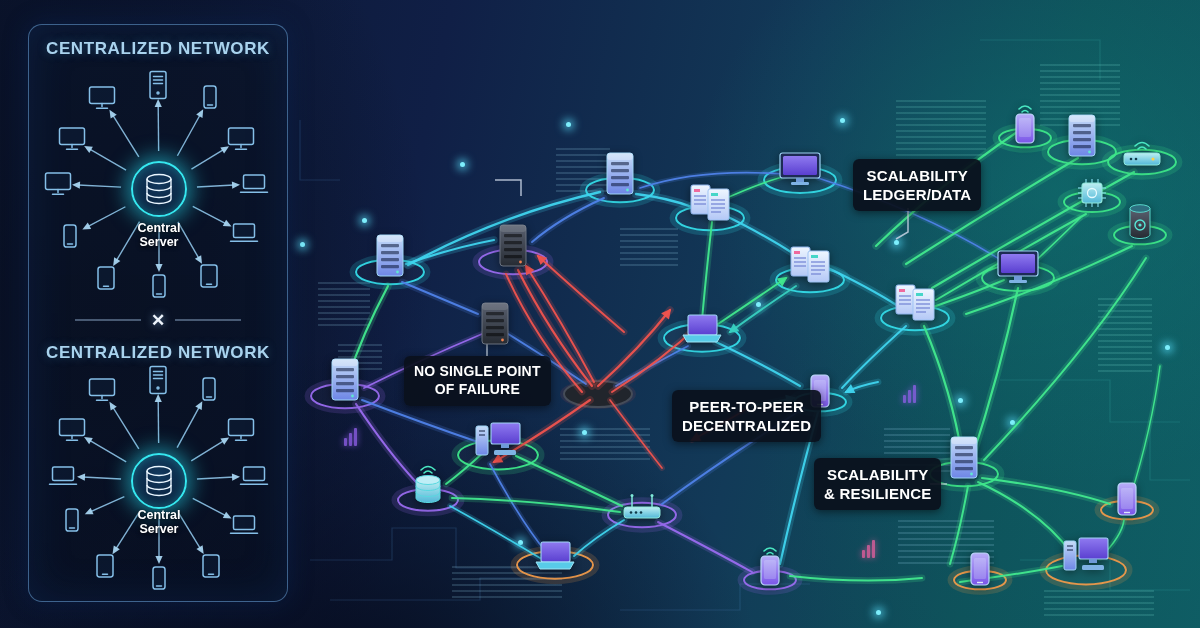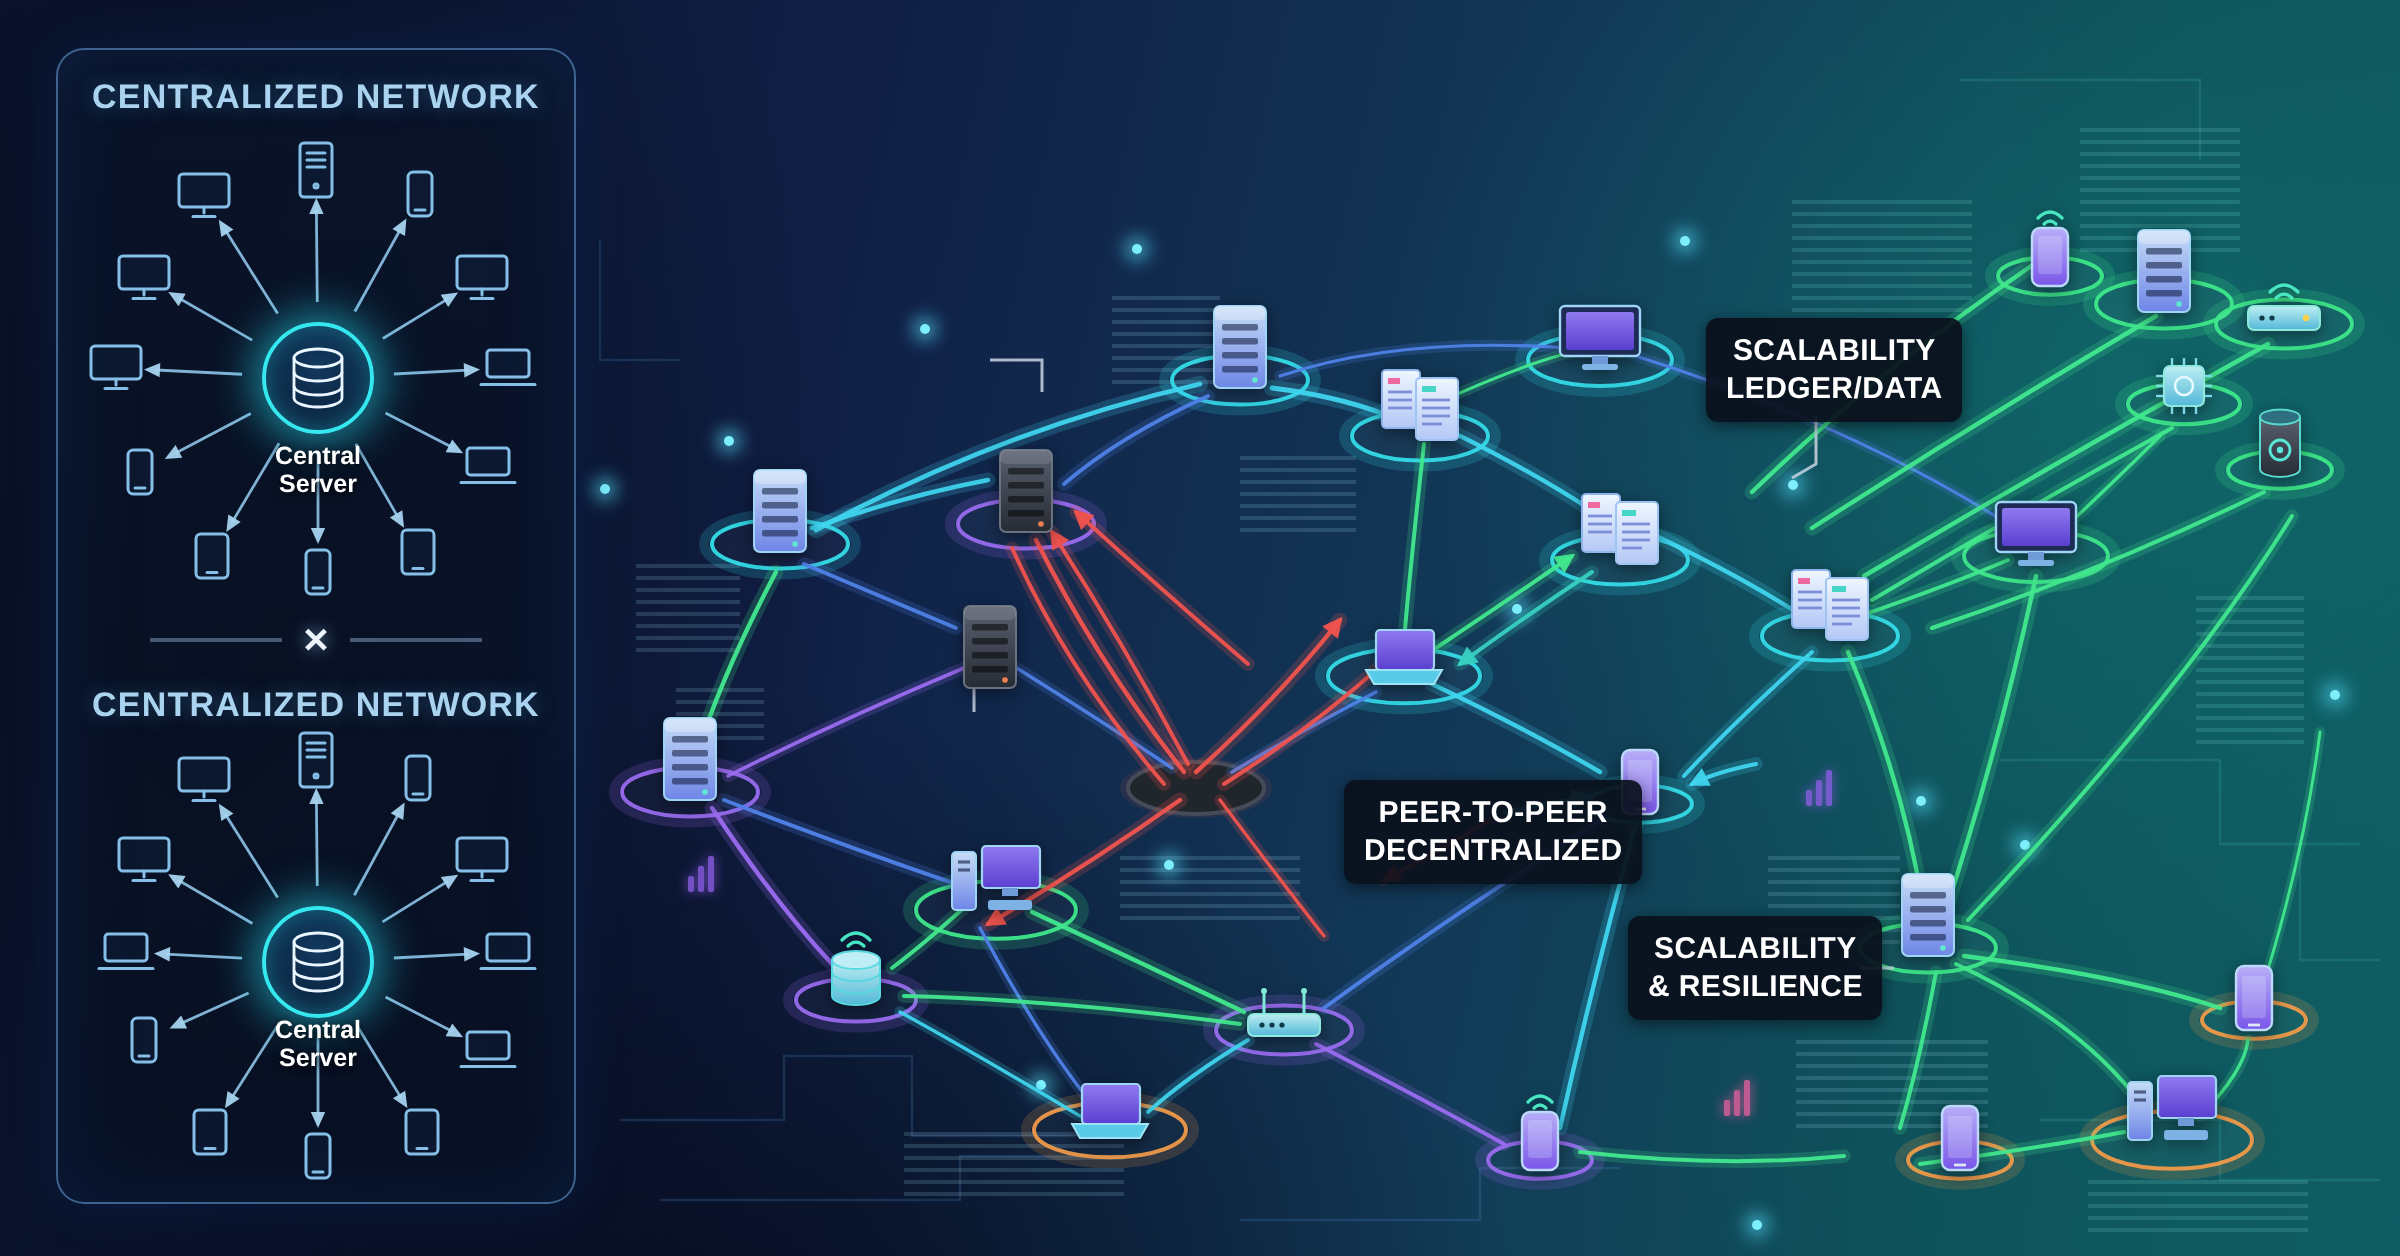--- a/index.html
+++ b/index.html
@@ -862,17 +862,19 @@
     <div class="divider">
       <span class="dline"></span>
       <span class="x-mark">✕</span>
       <span class="dline"></span>
     </div>
   </div>
 
 
   <div class="ann ann-2">SCALABILITY
 LEDGER/DATA</div>
+  <div class="ann ann-3">NO SINGLE POINT
+OF FAILURE</div>
   <div class="ann ann-4">PEER-TO-PEER
 DECENTRALIZED</div>
   <div class="ann ann-5">SCALABILITY
 &amp; RESILIENCE</div>
 </div>
 
 </body></html>

